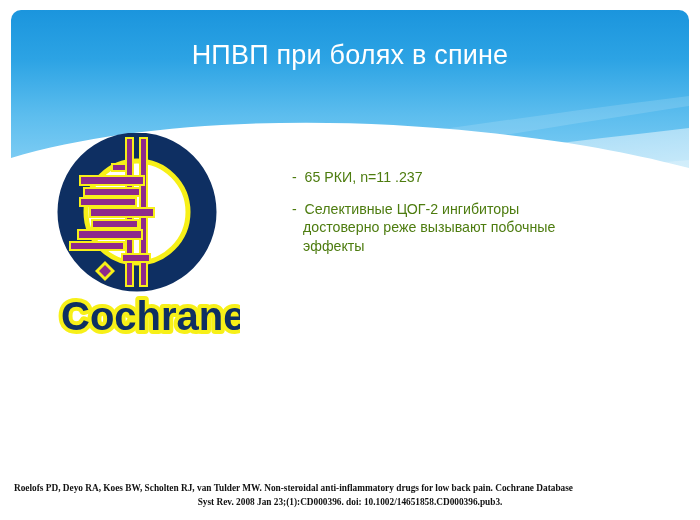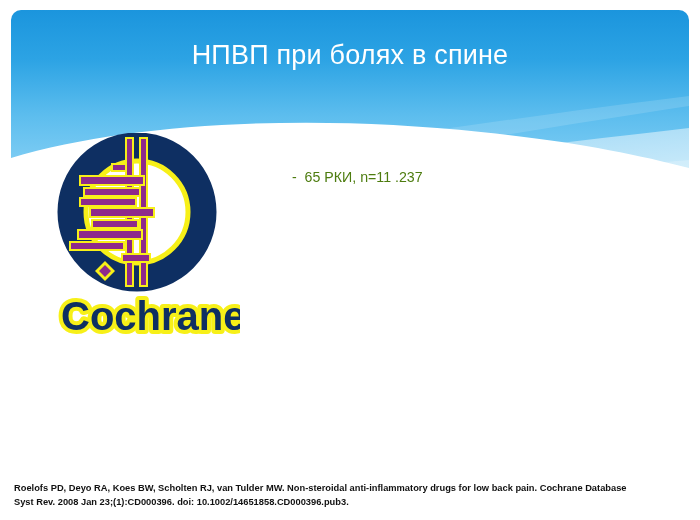--- a/index.html
+++ b/index.html
@@ -80,27 +80,27 @@
   }
   .bullet:last-child { margin-bottom: 0; }
 
   
   .citation {
     position: absolute;
     left: 14px;
     top: 482px;
     width: 672px;
     color: #111111;
-    font-family: Liberation Sans, sans-serif;
+    font-family: Liberation Serif, serif;
     font-size: 9.3px;
     font-weight: bold;
     line-height: 13.5px;
   }
   .citation .line1 { text-align: left; }
-  .citation .line2 { text-align: left; }
+  .citation .line2 { text-align: center; }
 </style>
 </head>
 <body>
 
 <div class="slide">
 
   <div class="header-banner">
     <svg width="678" height="175" viewBox="0 0 678 175" xmlns="http://www.w3.org/2000/svg">
       <defs>
         <linearGradient id="blueGrad" x1="0" y1="0" x2="0" y2="1">
@@ -185,20 +185,23 @@
 
       <g>
         <text x="6" y="197" font-family="Liberation Sans, sans-serif" font-size="40" font-weight="bold" fill="none" stroke="#f7f018" stroke-width="8" stroke-linejoin="round">Cochrane</text>
         <text x="6" y="197" font-family="Liberation Sans, sans-serif" font-size="40" font-weight="bold" fill="#0e2f62">Cochrane</text>
       </g>
     </svg>
   </div>
 
   <div class="bullets">
     <div class="bullet">-  65 РКИ, n=11 .237</div>
+    <div class="bullet">-  Селективные ЦОГ-2 ингибиторы
+достоверно реже вызывают побочные
+эффекты</div>
   </div>
 
   <div class="citation">
     <div class="line1">Roelofs PD, Deyo RA, Koes BW, Scholten RJ, van Tulder MW. Non-steroidal anti-inflammatory drugs for low back pain. Cochrane Database</div>
     <div class="line2">Syst Rev. 2008 Jan 23;(1):CD000396. doi: 10.1002/14651858.CD000396.pub3.</div>
   </div>
 
 </div>
 
 </body></html>

